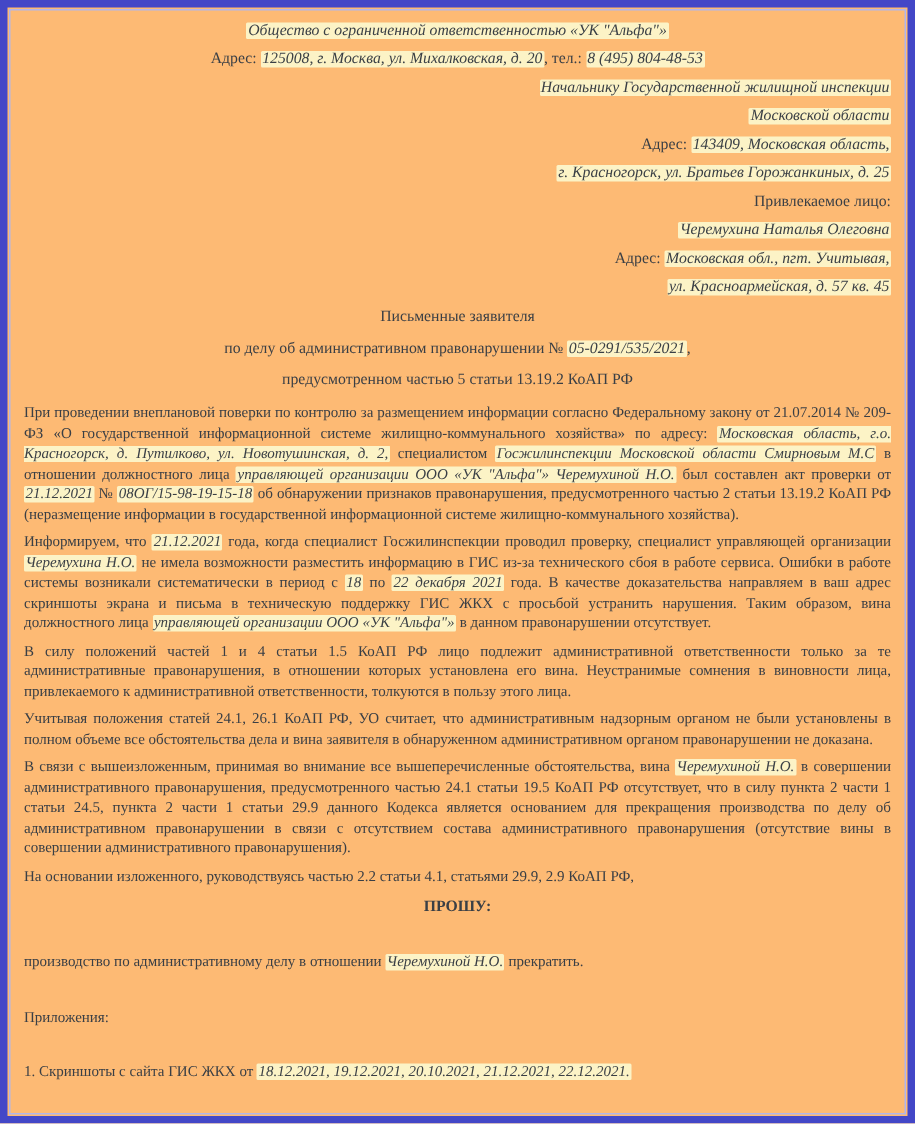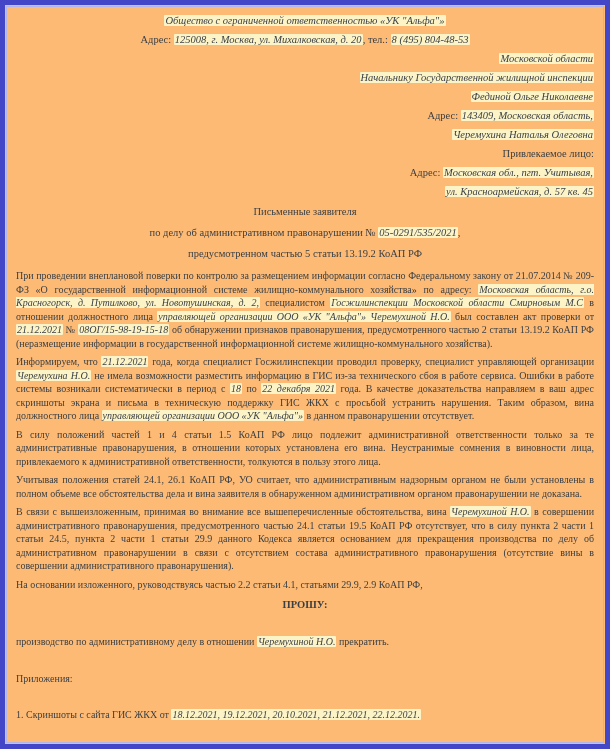--- a/index.html
+++ b/index.html
@@ -49,26 +49,26 @@
 </head>
 <body>
 
 <div class="page">
   <div class="doc">
 
     <div class="hline center"><span class="hl">Общество с ограниченной ответственностью «УК "Альфа"»</span></div>
     <div class="hline center"><span>Адрес: </span><span class="hl">125008, г. Москва, ул. Михалковская, д. 20</span><span>, тел.: </span><span class="hl">8 (495) 804-48-53</span></div>
 
     <div>
+      <div class="hline right"><span class="hl">Начальнику Государственной жилищной инспекции</span></div>
       <div class="hline right"><span class="hl">Московской области</span></div>
-      <div class="hline right"><span class="hl">Начальнику Государственной жилищной инспекции</span></div>
-      <div class="hline right"><span class="hl">Фединой Ольге Николаевне</span></div>
       <div class="hline right"><span>Адрес: </span><span class="hl">143409, Московская область,</span></div>
+      <div class="hline right"><span class="hl">г. Красногорск, ул. Братьев Горожанкиных, д. 25</span></div>
+      <div class="hline right"><span>Привлекаемое лицо:</span></div>
       <div class="hline right"><span class="hl">Черемухина Наталья Олеговна</span></div>
-      <div class="hline right"><span>Привлекаемое лицо:</span></div>
       <div class="hline right"><span>Адрес: </span><span class="hl">Московская обл., пгт. Учитывая,</span></div>
       <div class="hline right"><span class="hl">ул. Красноармейская, д. 57 кв. 45</span></div>
     </div>
 
     <div>
       <div class="tline"><span>Письменные заявителя</span></div>
       <div class="tline"><span>по делу об административном правонарушении № </span><span class="hl">05-0291/535/2021</span><span>,</span></div>
       <div class="tline"><span>предусмотренном частью 5 статьи 13.19.2 КоАП РФ</span></div>
     </div>
 

